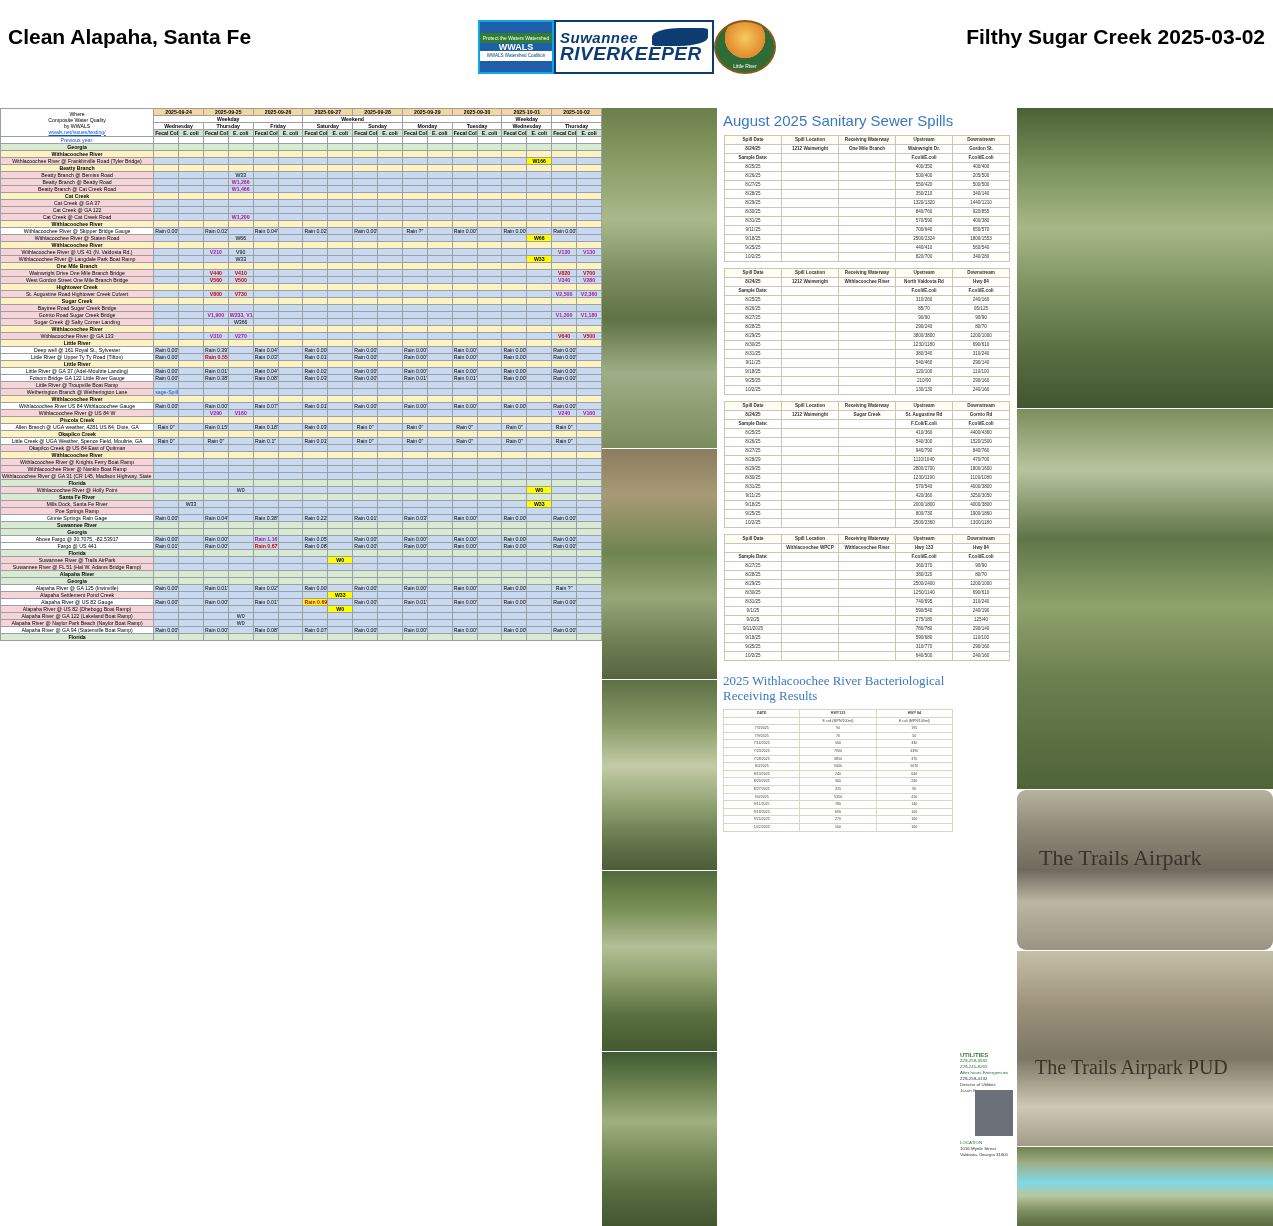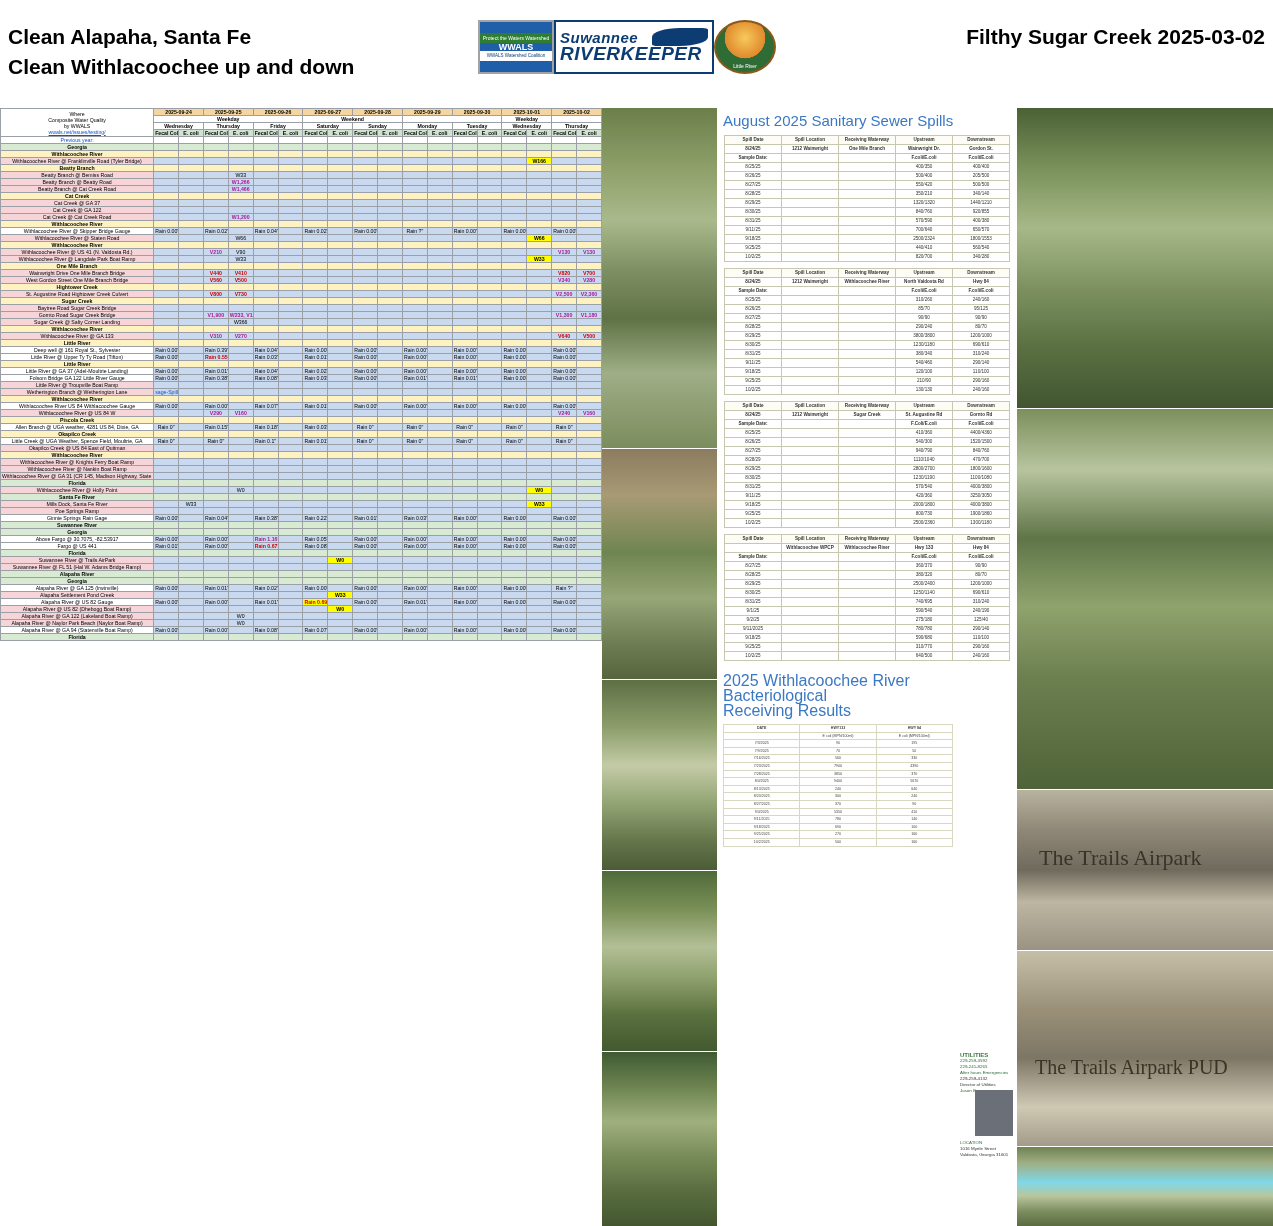--- a/index.html
+++ b/index.html
@@ -23,21 +23,21 @@
   }
   .hdr-right{
     position:absolute;right:8px;top:22px;text-align:right;
     font-size:21px;line-height:30px;font-weight:bold;color:#000;
   }
   .logo-block{
     position:absolute;left:478px;top:10px;width:310px;height:74px;
     display:flex;align-items:center;
   }
   .logo-wwals{
-    width:76px;height:54px;background:#1f5fa9;border:2px solid #a3a3a3;
+    width:76px;height:54px;background:#1f5fa9;border:2px solid #0ea5e9;
     color:#fff;font-size:7px;line-height:8px;text-align:center;
     display:flex;flex-direction:column;align-items:center;justify-content:center;
     box-sizing:border-box;
   }
   .logo-wwals .top{background:#2f7d32;width:100%;font-size:5px;padding:1px 0;color:#fff;}
   .logo-wwals .bot{background:#ffffff;color:#0d3c73;width:100%;font-size:4.5px;padding:1px 0;}
   .logo-srk{
     width:160px;height:54px;background:#ffffff;border:2px solid #0d3c73;
     display:flex;flex-direction:column;justify-content:center;
     box-sizing:border-box;padding-left:4px;
@@ -104,49 +104,48 @@
     font-size:15px;color:#3b78c3;padding:4px 18px 2px 6px;
     font-family:"Liberation Sans", sans-serif;
   }
   table.spill{border-collapse:collapse;width:286px;margin:4px auto 6px auto;table-layout:fixed;}
   table.spill td,table.spill th{
     border:1px solid #c8c8b0;font-size:4.6px;line-height:6px;
     text-align:center;padding:1px 0;color:#333;white-space:nowrap;
   }
   table.spill th{font-weight:bold;background:#fdfdf5;}
   .spill-sub{font-weight:bold;background:#ffffff;}
-  .doc-title2{font-size:16px;color:#3b78c3;padding:6px 6px 0 6px;line-height:15px;}
+  .doc-title2{font-size:13px;color:#3b78c3;padding:6px 6px 0 6px;line-height:15px;font-family:Liberation Serif, serif;}
   .minitable{border-collapse:collapse;width:230px;margin:6px 0 0 6px;table-layout:fixed;}
   .minitable td,.minitable th{border:1px solid #d8d8c0;font-size:3.6px;line-height:4.6px;text-align:center;color:#444;}
   .utilbox{position:absolute;left:960px;top:1052px;width:110px;font-size:4.4px;line-height:6px;color:#333;}
   .utilbox .h{color:#3b7a3b;font-size:6px;font-weight:bold;}
   .utilbox .g{color:#2f6b35;}
   .portrait{position:absolute;left:975px;top:1090px;width:38px;height:46px;background:#6b6f77;}
   
   .rightcol{position:absolute;left:1017px;top:108px;width:256px;height:1118px;overflow:hidden;}
   .rphoto{position:absolute;left:0;width:256px;overflow:hidden;}
   
   .ph-river1{background:linear-gradient(180deg,#6b7f4a 0%,#8fa06a 18%,#a9b98c 33%,#7d8f62 48%,#5f7246 62%,#9fae86 78%,#7b8c5d 100%);}
   .ph-river2{background:linear-gradient(180deg,#4f6a3a 0%,#7c9159 22%,#b3bf96 42%,#8da06c 60%,#59703f 80%,#43592f 100%);}
   .ph-river3{background:linear-gradient(180deg,#3f5a34 0%,#6d8450 20%,#9fb07e 40%,#7b8f5c 58%,#5b6f42 78%,#43562f 100%);}
   .ph-bank{background:linear-gradient(180deg,#8a7c5e 0%,#a89a75 20%,#6f8550 45%,#97a677 65%,#6d7c52 85%,#56653d 100%);}
   .ph-creek{background:linear-gradient(180deg,#5d6f44 0%,#8d9e6b 25%,#c3cba6 45%,#93a474 65%,#63754a 85%,#4b5c37 100%);}
   .ph-lake{background:linear-gradient(180deg,#7c8f5d 0%,#b8c49e 16%,#5f7548 34%,#8fa36d 52%,#6d8050 70%,#4f6339 100%);}
-  .ph-sign{background:linear-gradient(180deg,#b8b2a0 0%,#8f8878 25%,#6f6a5c 50%,#bdb6a2 70%,#9a9383 100%);}
+  .ph-sign{background:linear-gradient(180deg,#b8b2a0 0%,#8f8878 25%,#6f6a5c 50%,#bdb6a2 70%,#9a9383 100%);border-radius:9px;}
   .ph-sign2{background:linear-gradient(180deg,#c6bfa8 0%,#9a9078 30%,#7d7665 55%,#cfc9b4 80%,#a39b88 100%);}
   .ph-pool{background:linear-gradient(180deg,#6f8252 0%,#9fae82 20%,#7fd8e8 45%,#b9c69c 62%,#7b8c5d 82%,#5a6b41 100%);}
   .ph-tree{background:linear-gradient(180deg,#4a6135 0%,#79915a 20%,#a7b888 40%,#7d9160 60%,#5a7042 80%,#415530 100%);}
 </style>
 </head>
 <body>
 
 <div class="header">
   <div class="hdr-left">
     <div>Clean Alapaha, Santa Fe</div>
-    <div>Clean Withlacoochee up and down</div>
   </div>
   <div class="logo-block">
     <div class="logo-wwals">
       <div class="top">Protect the Waters Watershed</div>
       <div style="font-size:9px;font-weight:bold;">WWALS</div>
       <div class="bot">WWALS Watershed Coalition</div>
     </div>
     <div class="logo-srk" style="position:relative;font-style:italic;">
       <div class="logo-fish"></div>
       <div class="l1">Suwannee</div>

